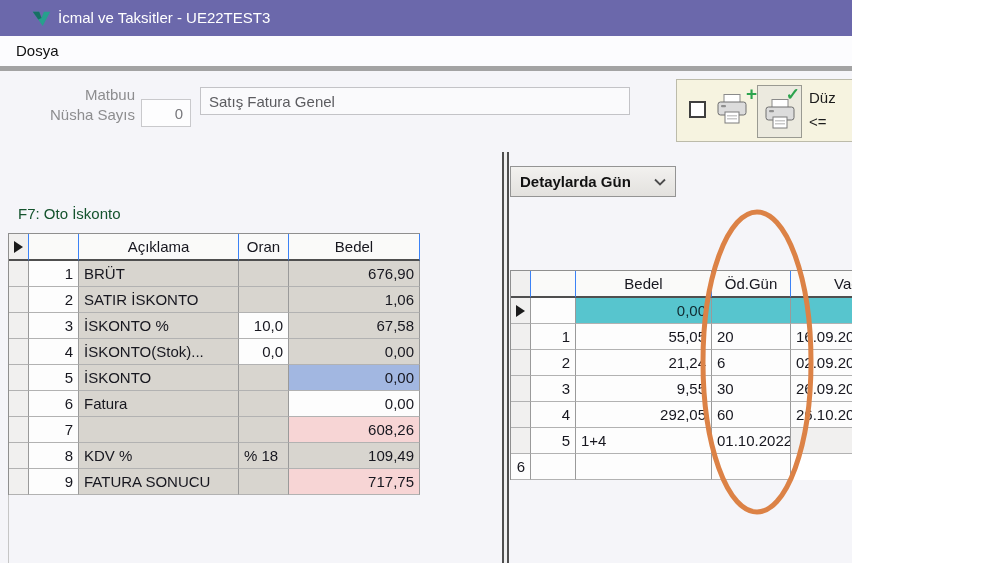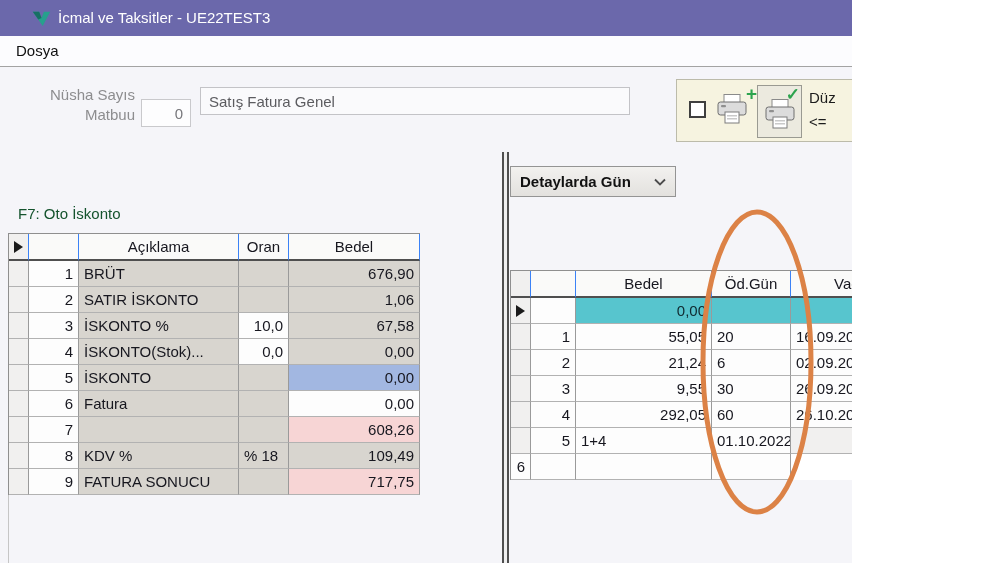--- a/index.html
+++ b/index.html
@@ -7,21 +7,21 @@
     font-family:"Liberation Sans",sans-serif;overflow:hidden;}
 
   
   .titlebar{position:absolute;left:0;top:0;width:1000px;height:36px;background:#6b68ab;
     display:flex;align-items:center;}
   .app-icon{position:absolute;left:32px;top:9px;width:19px;height:18px;}
   .win-title{position:absolute;left:58px;top:0;line-height:36px;color:#ffffff;font-size:15px;}
   .min-btn{position:absolute;left:952px;top:16px;width:22px;height:3px;background:#d4d3ec;border-radius:2px;cursor:pointer;}
 
   
-  .menubar{position:absolute;left:0;top:36px;width:1000px;height:30px;background:#fcfcfe;border-bottom:1px solid #a3a3a3;}
+  .menubar{position:absolute;left:0;top:36px;width:1000px;height:30px;background:#fcfcfe;border-bottom:5px solid #a3a3a3;}
   .menu-item{position:absolute;left:16px;top:0;line-height:30px;font-size:15px;color:#101010;cursor:default;}
 
   
   .matbuu-label{position:absolute;left:20px;top:85px;width:115px;text-align:right;color:#8d8d8f;font-size:15px;line-height:20px;}
   .matbuu-input{position:absolute;left:141px;top:99px;width:50px;height:28px;box-sizing:border-box;
     border:1px solid #c9c9cc;background:#fdfdfe;text-align:right;padding:0 7px;font-size:15px;color:#77777b;
     font-family:"Liberation Sans",sans-serif;}
   .fatura-field{position:absolute;left:200px;top:87px;width:430px;height:28px;box-sizing:border-box;
     border:1px solid #c3c3c7;background:#fafafc;padding:8px 8px;font-size:15px;color:#5c5c60;
     font-family:"Liberation Sans",sans-serif;}
@@ -94,22 +94,22 @@
     </svg>
     <span class="win-title">İcmal ve Taksitler - UE22TEST3</span>
     <div class="min-btn"></div>
   </div>
 
   <div class="menubar">
     <span class="menu-item">Dosya</span>
   </div>
 
   <div class="matbuu-label">
+    <div>Matbuu</div>
     <div>Nüsha Sayıs</div>
-    <div>Matbuu</div>
   </div>
   <input class="matbuu-input" value="0" style="">
   <input class="fatura-field" value="Satış Fatura Genel" style="">
 
   <div class="toolbar">
     <div class="checkbox cb1"></div>
     <div class="printer-wrap pw1">
       <svg class="printer" width="34" height="32" viewBox="0 0 34 32">
         <rect x="9" y="1.5" width="16" height="8" fill="#ffffff" stroke="#8a8a8a"></rect>
         <rect x="3" y="9" width="28" height="13" rx="2.5" fill="#dcdcdc" stroke="#6e6e6e"></rect>

